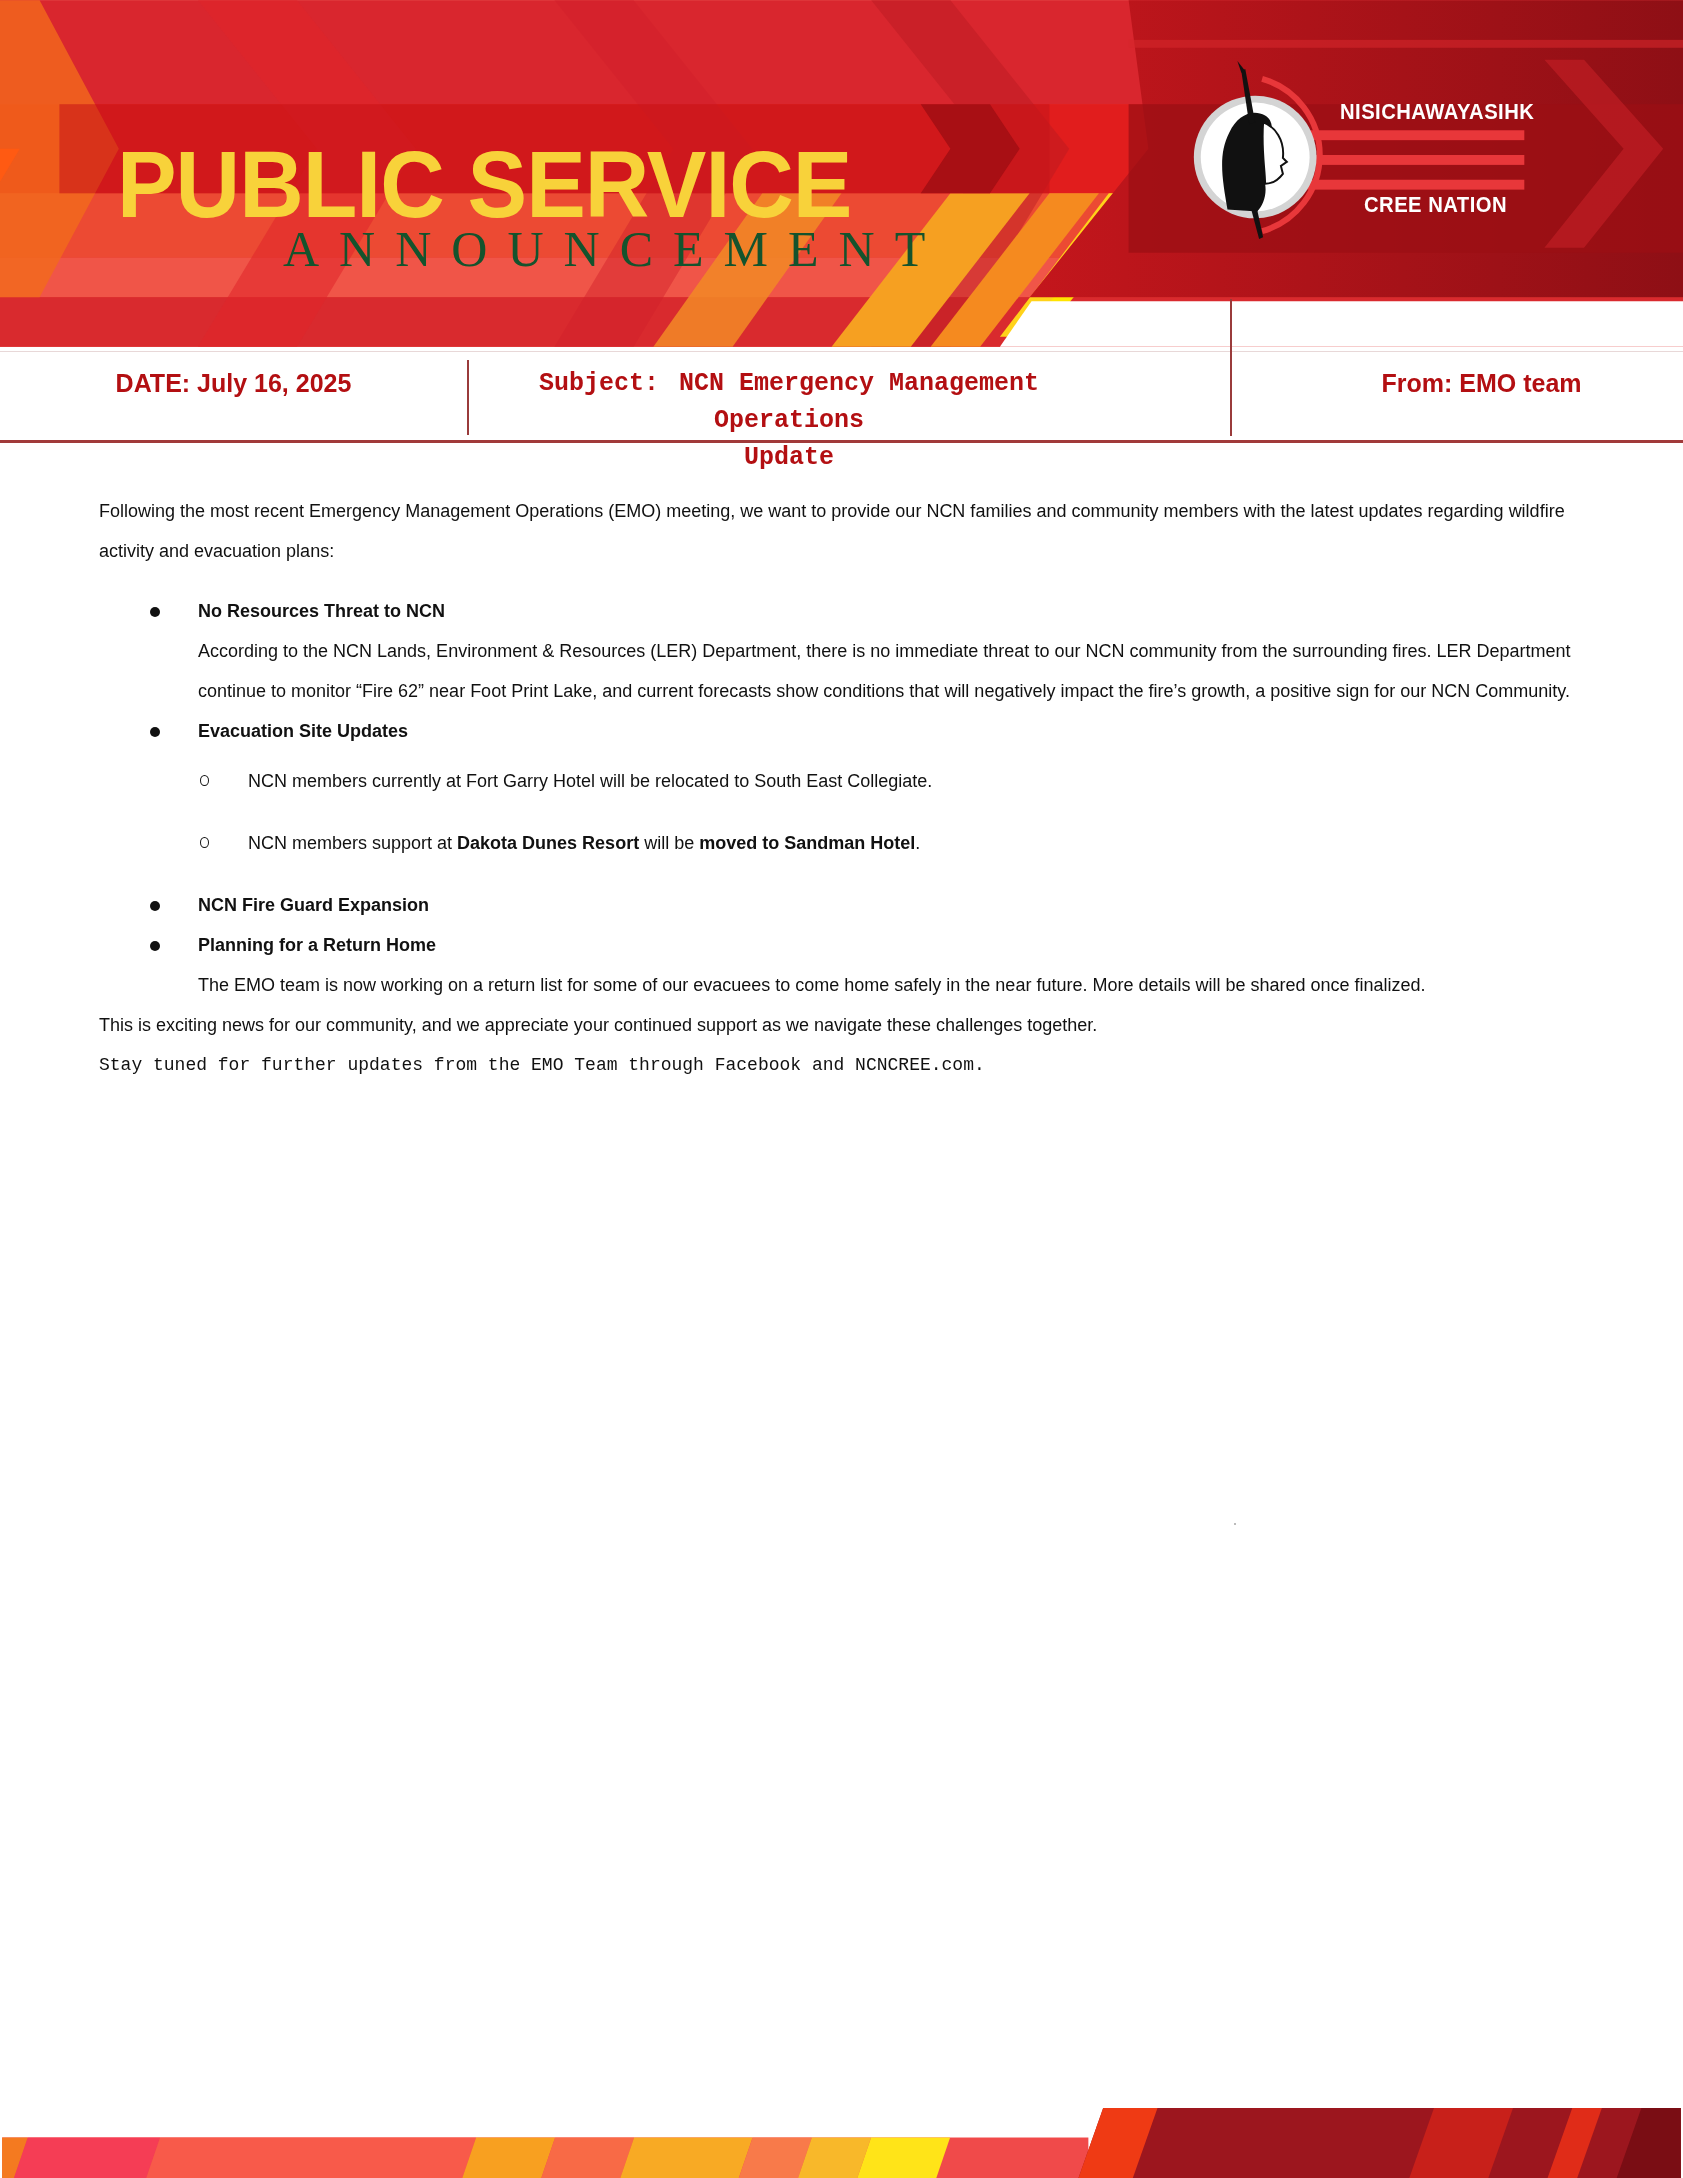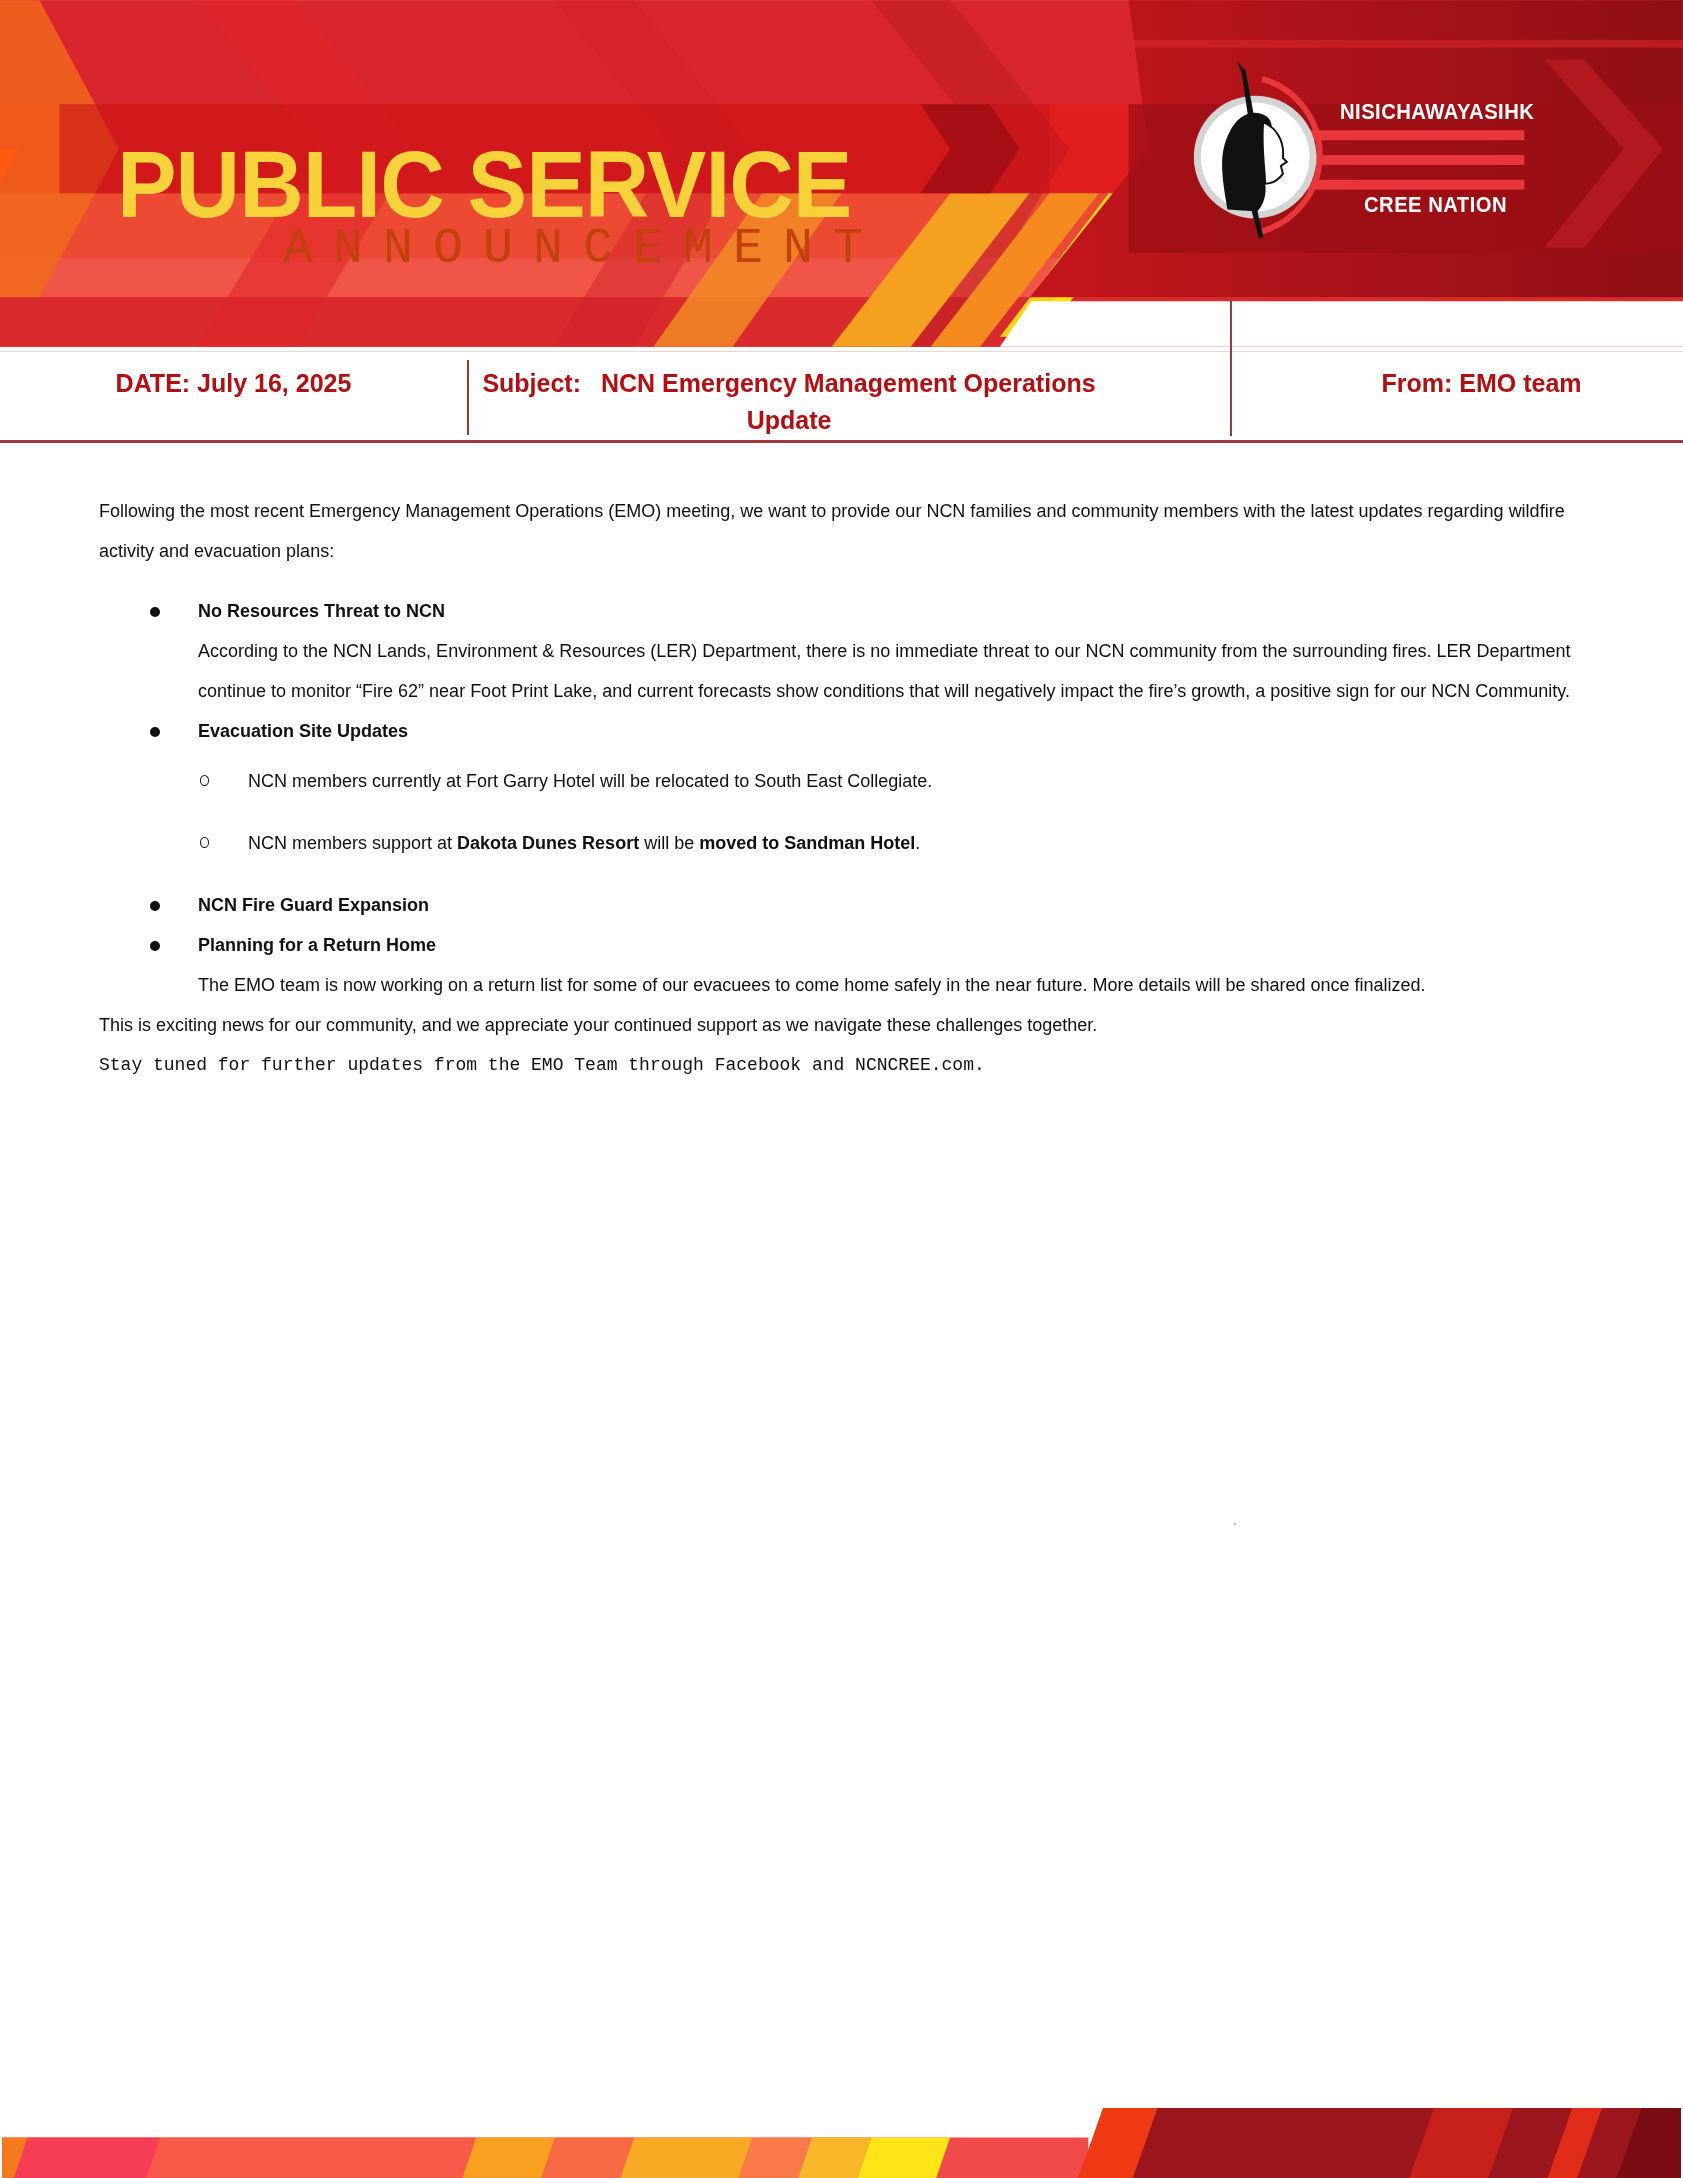--- a/index.html
+++ b/index.html
@@ -15,22 +15,22 @@
   }
   .banner svg.bg { position: absolute; left: 0; top: 0; }
   .psa-title {
     position: absolute; left: 117px; top: 137px;
     font-family: "Liberation Sans", sans-serif; font-weight: bold;
     font-size: 95px; line-height: 1; color: #f8d23a; letter-spacing: -1px;
     transform: scaleX(0.94); transform-origin: left top;
   }
   .psa-sub {
     position: absolute; left: 283px; top: 224px;
-    font-family: Liberation Mono, monospace;
-    font-size: 50px; line-height: 1; color: #c2410c; letter-spacing: 20px;
+    font-family: Liberation Serif, serif;
+    font-size: 50px; line-height: 1; color: #14532d; letter-spacing: 20px;
   }
   .logo { position: absolute; left: 1168px; top: 61px; width: 396px; height: 188px; }
   .logo-text-top {
     position: absolute; left: 1340px; top: 99px; color: #fff; font-weight: bold;
     font-size: 22px; letter-spacing: 0.5px; transform: scaleX(0.92); transform-origin: left top;
   }
   .logo-text-bottom {
     position: absolute; left: 1364px; top: 192px; color: #fff; font-weight: bold;
     font-size: 22px; letter-spacing: 0.5px; transform: scaleX(0.92); transform-origin: left top;
   }
@@ -40,21 +40,21 @@
     border-bottom: 3px solid #a13a3a;
   }
   .info-bar::before {
     content: ""; position: absolute; left: 0; right: 0; top: 0; height: 1px; background: #e8d8d8;
   }
   .info-cell {
     position: absolute; top: 14px; color: #b30f12; font-weight: bold;
     font-size: 25px; line-height: 37px; text-align: center;
   }
   .cell-date { left: 0; width: 467px; }
-  .cell-subject { left: 469px; width: 640px; }
+  .cell-subject { left: 469px; width: 640px; font-family: Liberation Mono, monospace; }
   .cell-from { left: 1232px; width: 499px; }
   .divider-v { position: absolute; width: 2px; background: #9a3b3b; }
   .div1 { left: 467px; top: 360px; height: 75px; }
   .div2 { left: 1230px; top: 299px; height: 137px; }
   .subject-gap { display: inline-block; width: 20px; }
   
   .content {
     position: absolute; left: 99px; top: 491px; width: 1505px;
     font-size: 18px; line-height: 40px; color: #111;
   }

